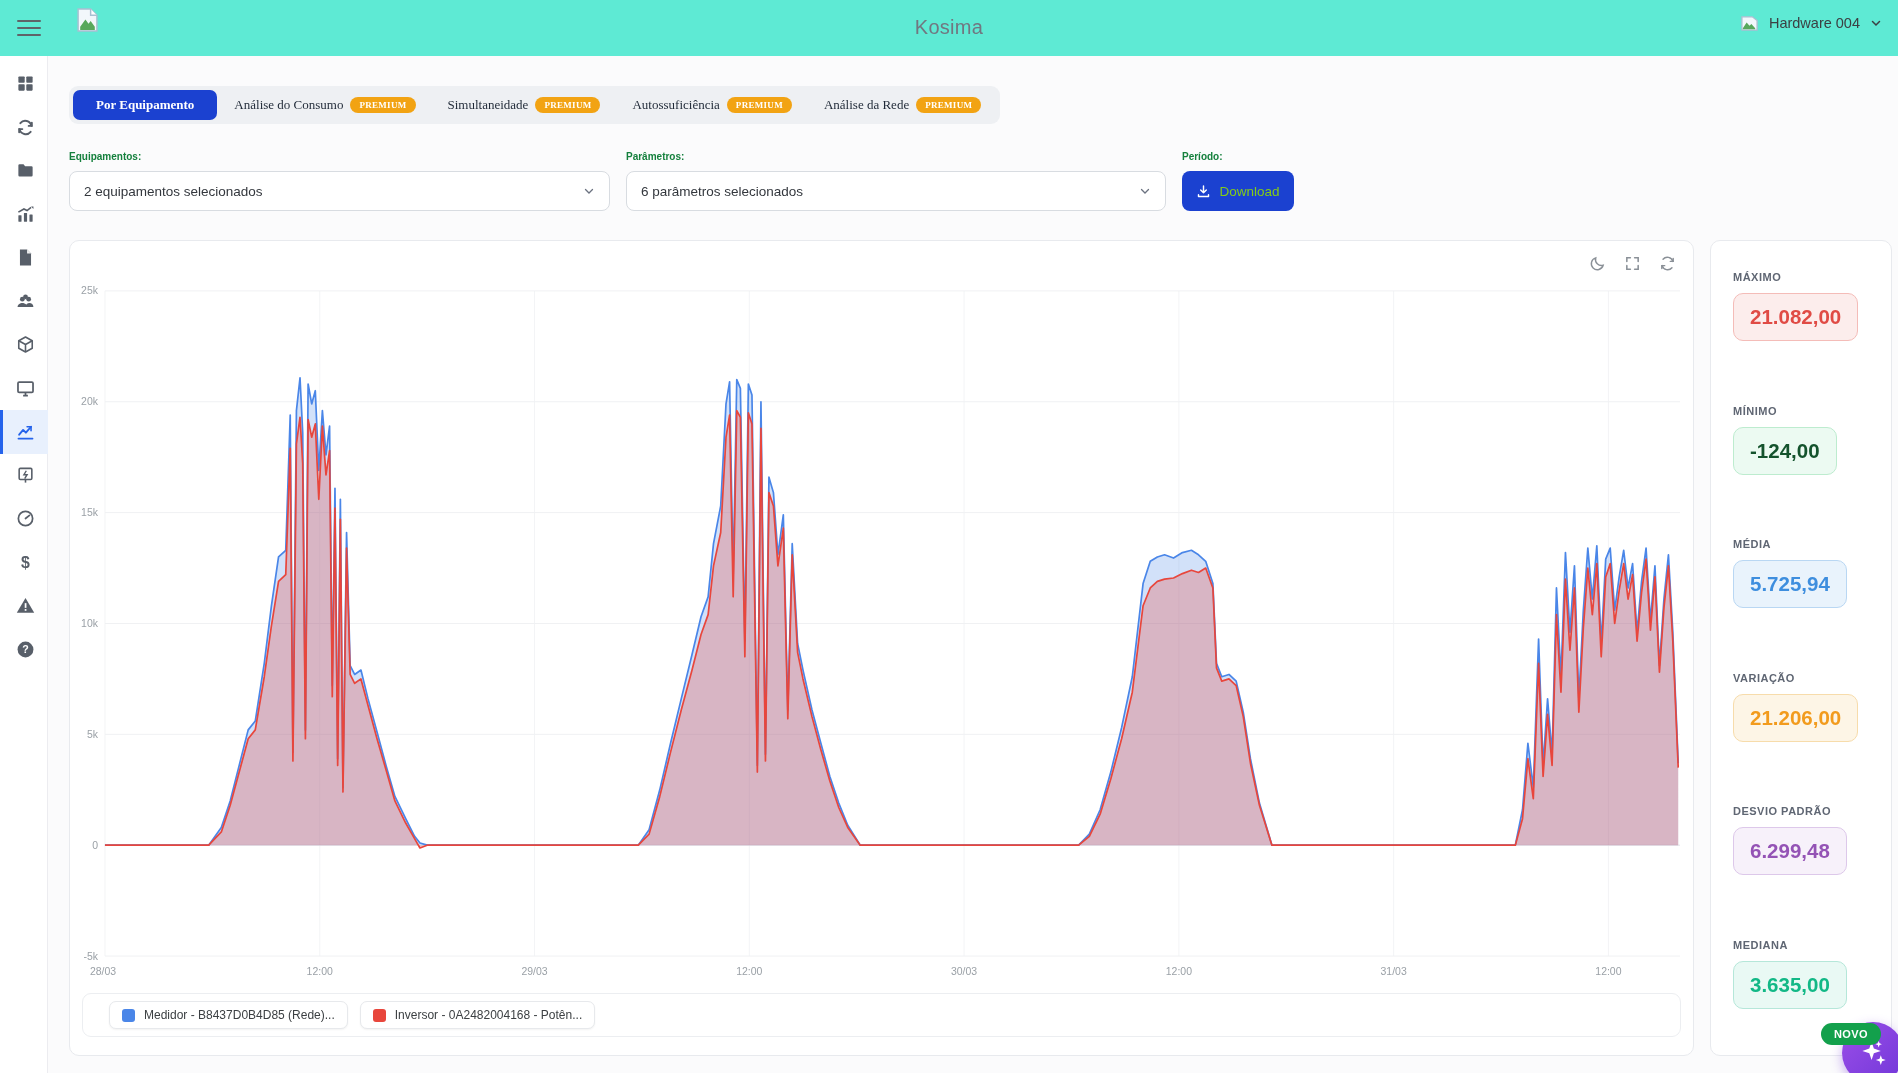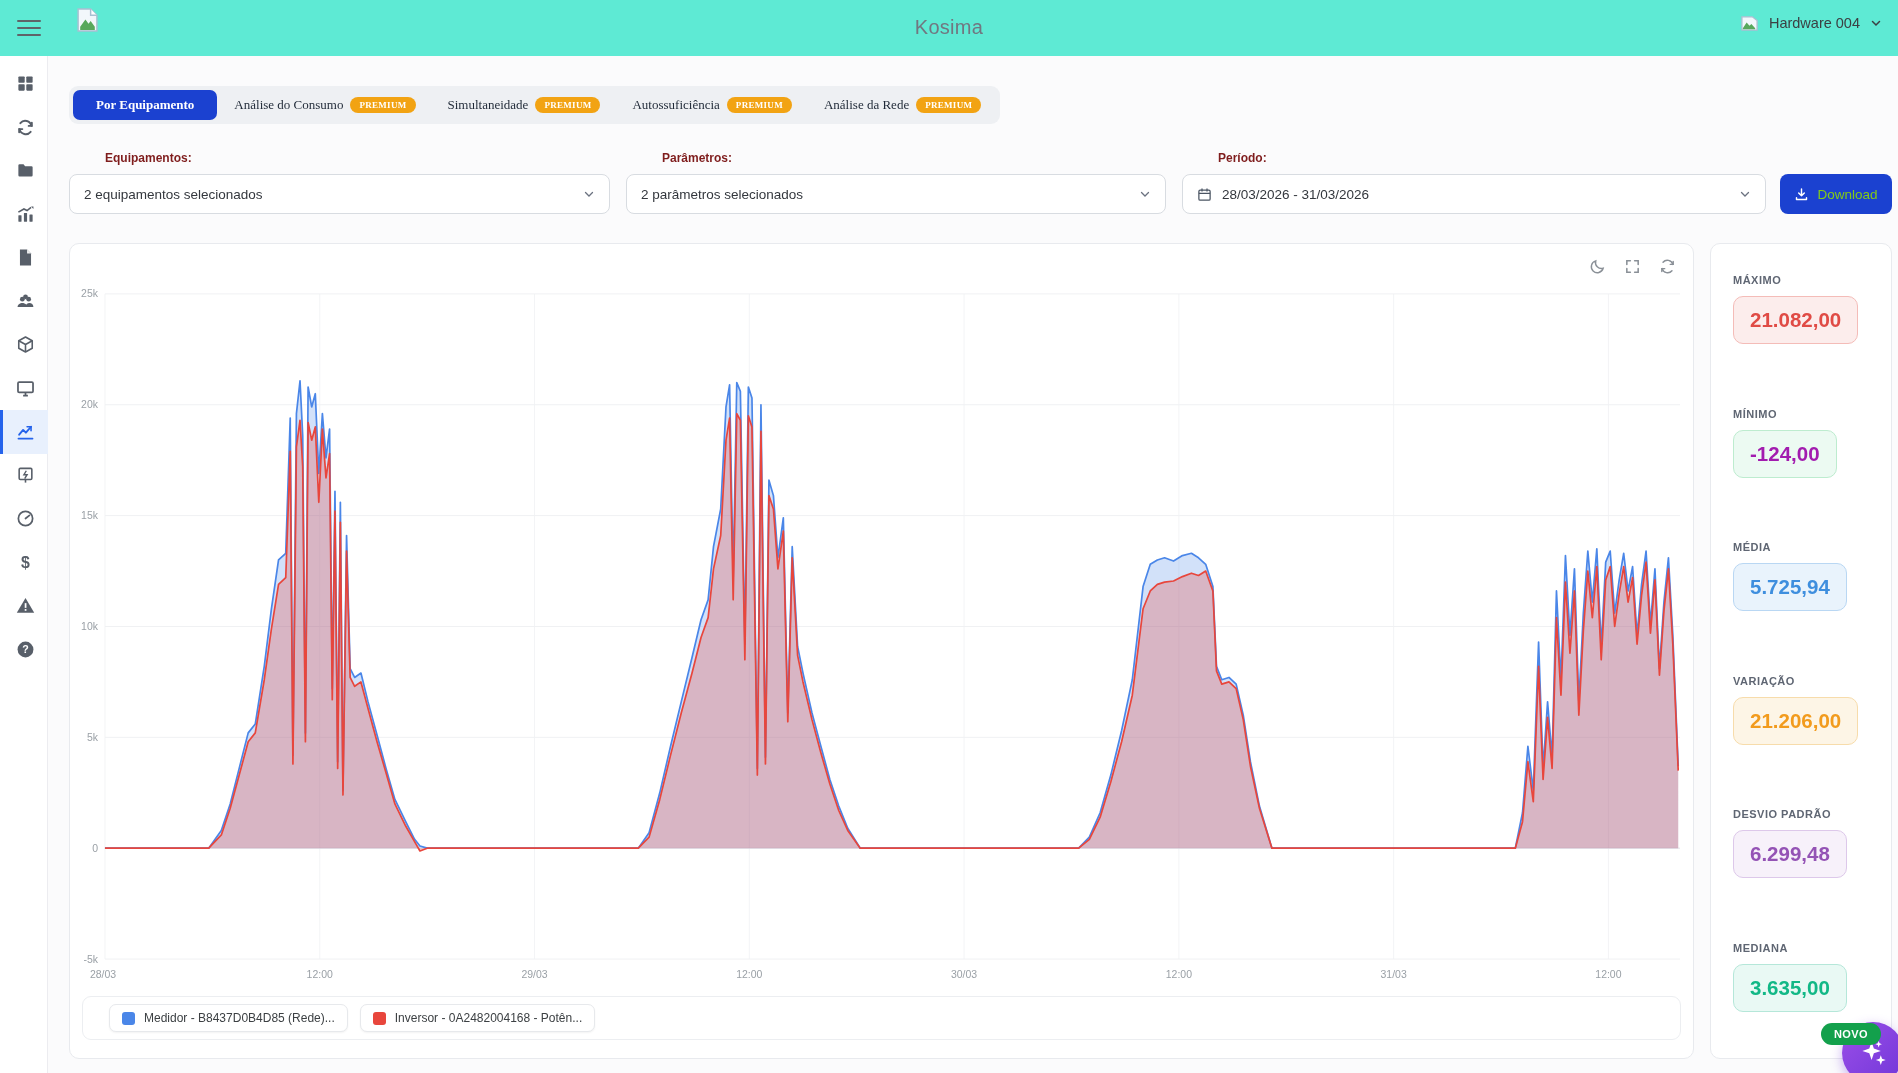--- a/index.html
+++ b/index.html
@@ -30,21 +30,21 @@
 
   .tabs { display:inline-flex; align-items:center; background:#eef0f3; border-radius:9px; padding:4px; gap:2px;font-family:Liberation Serif, serif; }
   .tab { display:flex; align-items:center; gap:7px; padding:7px 15px; border-radius:7px;
     font-size:13px; color:#1f2937; cursor:pointer; white-space:nowrap; }
   .tab.active { background:#1b41d0; color:#fff; padding:7px 23px; font-weight:bold; }
   .badge-premium { background:#f2a313; color:#fff; font-size:9px; font-weight:bold;
     letter-spacing:.3px; border-radius:10px; padding:3px 9px; }
 
   .filters { display:flex; gap:16px; margin-top:27px; align-items:flex-end; }
   .fcol1 { flex:0 0 541px; } .fcol2 { flex:0 0 540px; } .fcol3 { flex:1; }
-  .flabel { font-size:12px; font-weight:bold; color:#7f1d1d; margin-bottom:9px;margin-left:36px; }
+  .flabel { font-size:10px; font-weight:bold; color:#15803d; margin-bottom:9px; }
   .select { height:40px; border:1px solid #d8dce1; border-radius:8px; background:#fff;
     display:flex; align-items:center; padding:8px 14px; font-size:13.5px; color:#33373d;
     cursor:pointer; gap:10px; }
   .select .grow { flex:1; }
   .period-row { display:flex; gap:14px; }
   .period-row .select { flex:1; }
   .btn-download { flex:0 0 112px; height:40px; background:#1b41d0; color:#84cc16; border:none;
     border-radius:8px; font-size:13.5px; display:flex; align-items:center; justify-content:center;
     gap:8px; cursor:pointer; font-family:inherit; }
 
@@ -235,39 +235,29 @@
       <div class="select">
         <span class="grow">2 equipamentos selecionados</span>
         <svg width="12" height="12" viewBox="0 0 24 24" fill="none" stroke="#6b7280" stroke-width="2.6" stroke-linecap="round">
             <path d="M5 9l7 7 7-7"></path>
           </svg>
       </div>
     </div>
     <div class="fcol2">
       <div class="flabel">Parâmetros:</div>
       <div class="select">
-        <span class="grow">2 parâmetros selecionados</span>
+        <span class="grow">6 parâmetros selecionados</span>
         <svg width="12" height="12" viewBox="0 0 24 24" fill="none" stroke="#6b7280" stroke-width="2.6" stroke-linecap="round">
             <path d="M5 9l7 7 7-7"></path>
           </svg>
       </div>
     </div>
     <div class="fcol3">
       <div class="flabel">Período:</div>
       <div class="period-row">
-        <div class="select">
-          <svg width="15" height="15" viewBox="0 0 24 24" fill="none" stroke="#4b5563" stroke-width="2">
-              <rect x="3" y="5" width="18" height="16" rx="2"></rect>
-              <path d="M8 2.5V7M16 2.5V7M3 10h18"></path>
-            </svg>
-          <span class="grow">28/03/2026 - 31/03/2026</span>
-          <svg width="12" height="12" viewBox="0 0 24 24" fill="none" stroke="#6b7280" stroke-width="2.6" stroke-linecap="round">
-              <path d="M5 9l7 7 7-7"></path>
-            </svg>
-        </div>
         <button class="btn-download">
           <svg width="15" height="15" viewBox="0 0 24 24" fill="none" stroke="#fff" stroke-width="2.3" stroke-linecap="round" stroke-linejoin="round">
               <path d="M12 3v11M12 14l-4.5-4.5M12 14l4.5-4.5M4 17v3h16v-3"></path>
             </svg>
           <span>Download</span>
         </button>
       </div>
     </div>
   </div>
 
@@ -341,21 +331,21 @@
       </div>
     </section>
 
     <aside class="stats-card">
       <div>
         <div class="stat-label">MÁXIMO</div>
         <div class="stat-value" style="color: rgb(224, 75, 69); background: rgb(252, 237, 236); border-color: rgb(244, 188, 184);">21.082,00</div>
       </div>
       <div>
         <div class="stat-label">MÍNIMO</div>
-        <div class="stat-value" style="color: #a21caf; background: rgb(236, 250, 242); border-color: rgb(189, 236, 207);">-124,00</div>
+        <div class="stat-value" style="color: #14532d; background: rgb(236, 250, 242); border-color: rgb(189, 236, 207);">-124,00</div>
       </div>
       <div>
         <div class="stat-label">MÉDIA</div>
         <div class="stat-value" style="color: rgb(62, 142, 222); background: rgb(233, 243, 252); border-color: rgb(185, 215, 243);">5.725,94</div>
       </div>
       <div>
         <div class="stat-label">VARIAÇÃO</div>
         <div class="stat-value" style="color: rgb(242, 155, 29); background: rgb(253, 245, 230); border-color: rgb(247, 220, 171);">21.206,00</div>
       </div>
       <div>

